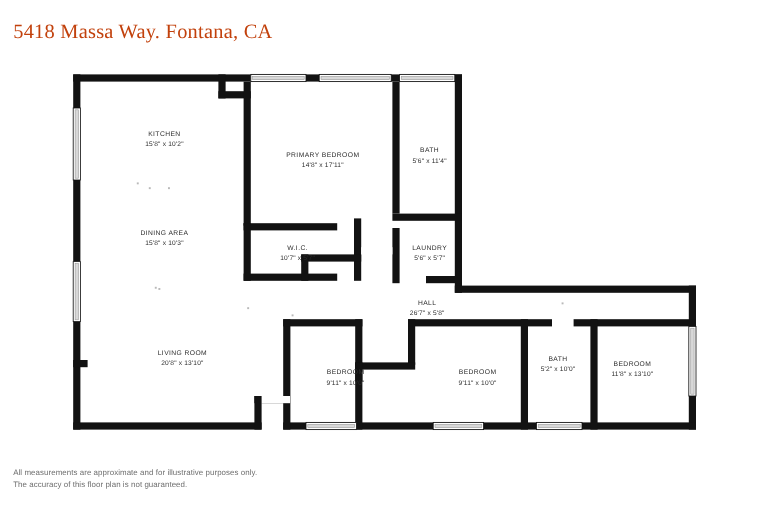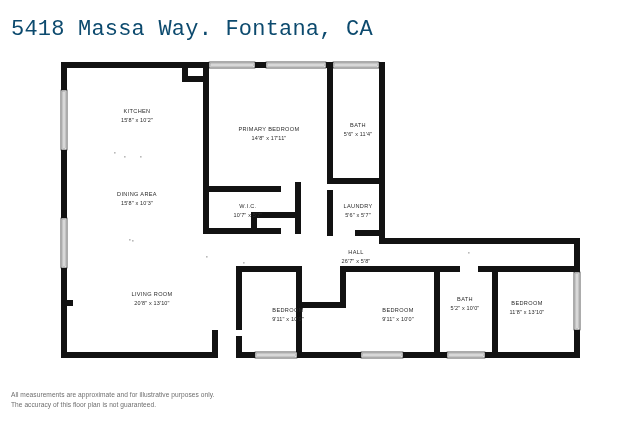--- a/index.html
+++ b/index.html
@@ -18,24 +18,24 @@
   }
   #page {
     position: absolute;
     inset: 0;
     background: #ffffff;
   }
   #plan-title {
     position: absolute;
     left: 11px;
     top: 17px;
-    font-family: Liberation Mono, monospace;
-    font-size: 22px;
+    font-family: Liberation Serif, serif;
+    font-size: 17px;
     letter-spacing: 0.2px;
-    color: #0c4a6e;
+    color: #c2410c;
     white-space: nowrap;
   }
   #disclaimer {
     position: absolute;
     left: 11px;
     top: 390px;
     font-family: "Liberation Sans", sans-serif;
     font-size: 6.6px;
     line-height: 10px;
     color: #6e6e6e;

